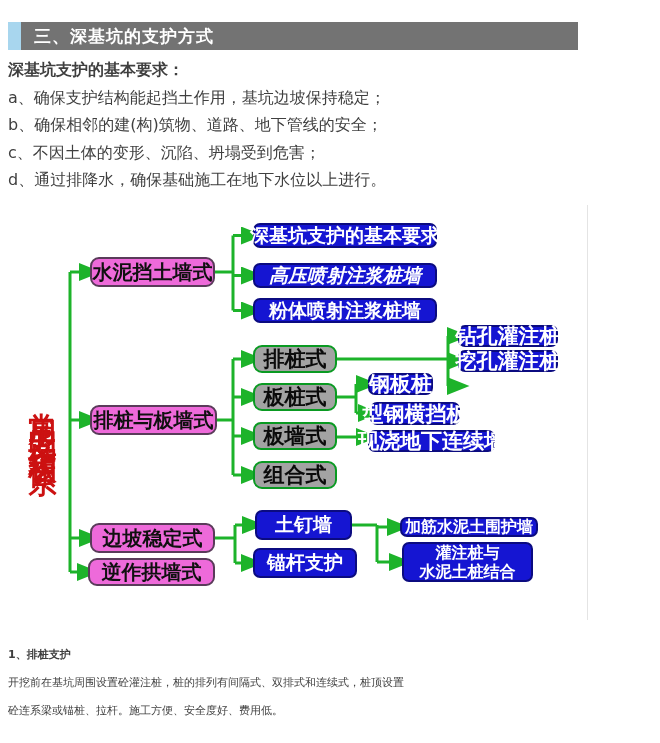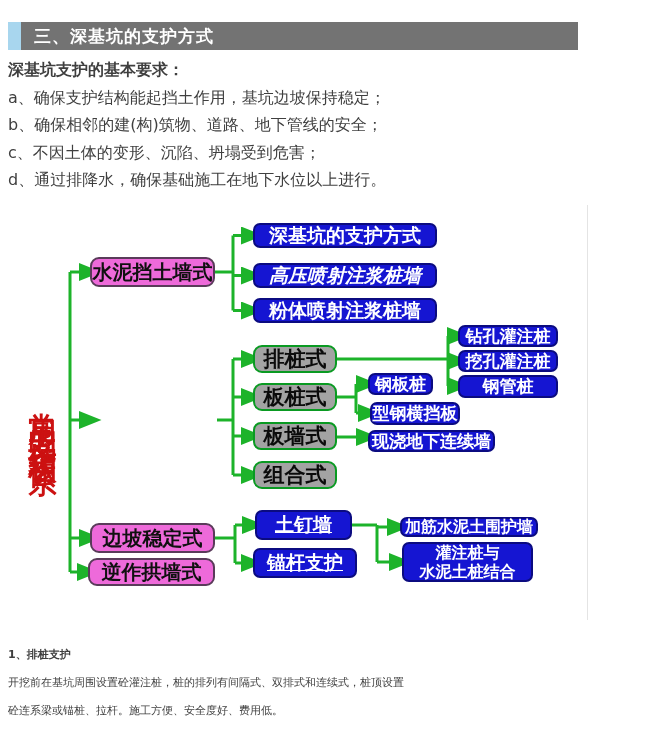--- a/index.html
+++ b/index.html
@@ -29,22 +29,22 @@
     writing-mode:vertical-rl; text-orientation:upright;
     color:#cc1111; font-weight:bold; font-size:28px; letter-spacing:7px;
     display:flex; align-items:center; justify-content:center;
   }
   .node { position:absolute; display:flex; align-items:center; justify-content:center;
     font-weight:bold; box-sizing:border-box; text-align:center; white-space:nowrap; }
   .pbox { background:#ee6ada; border:2px solid #5a3b5a; border-radius:9px; color:#101010; font-size:20px; }
   .gbox { background:#a3a3a3; border:2px solid #0a9a22; border-radius:9px; color:#0b0b0b; font-size:21px; }
   .bbox { background:#1515d2; border:2px solid #0b0b80; border-radius:7px; color:#ffffff; }
   .bbox.big { font-size:19px; }
-  .bbox.mid { font-size:19px;text-decoration:underline; }
-  .bbox.sm  { font-size:17px; }
+  .bbox.mid { font-size:19px; }
+  .bbox.sm  { font-size:21px; }
   .bbox.xs  { font-size:16px; }
   .two-line { flex-direction:column; line-height:19px; }
 
   
   .sec-block { position:absolute; left:8px; top:641px; width:645px; }
   .sec-block p { margin:0; line-height:28px; font-size:11px; color:#3f3f3f; }
   .sec-heading { color:#3aa5dd; font-weight:bold; }
 </style>
 </head>
 <body>
@@ -114,35 +114,35 @@
       <path d="M344,317 H369"></path>
       <path d="M369,317 V354"></path>
       <path d="M369,319 H382" marker-end="url(#arr)"></path>
       <path d="M369,354 H384" marker-end="url(#arr)"></path>
     </g>
   </svg>
 
   <div class="root-title">常用的支护结构体系</div>
 
   <div class="node pbox" style="left:82px; top:49px; width:125px; height:30px;">水泥挡土墙式</div>
+  <div class="node pbox" style="left:82px; top:197px; width:127px; height:30px;">排桩与板墙式</div>
   <div class="node pbox" style="left:82px; top:315px; width:125px; height:30px;">边坡稳定式</div>
   <div class="node pbox" style="left:80px; top:350px; width:127px; height:28px;">逆作拱墙式</div>
 
-  <div class="node bbox big" style="left:245px; top:15px; width:184px; height:25px;">深基坑的支护方式</div>
+  <div class="node bbox big" style="left:245px; top:15px; width:184px; height:25px;">深基坑支护的基本要求</div>
   <div class="node bbox big" style="left:245px; top:55px; width:184px; height:25px;font-style:italic;">高压喷射注浆桩墙</div>
   <div class="node bbox big" style="left:245px; top:90px; width:184px; height:25px;">粉体喷射注浆桩墙</div>
 
   <div class="node gbox" style="left:245px; top:137px; width:84px; height:28px;">排桩式</div>
   <div class="node gbox" style="left:245px; top:175px; width:84px; height:28px;">板桩式</div>
   <div class="node gbox" style="left:245px; top:214px; width:84px; height:28px;border-radius:8px;">板墙式</div>
   <div class="node gbox" style="left:245px; top:253px; width:84px; height:28px;">组合式</div>
 
   <div class="node bbox sm" style="left:450px; top:117px; width:100px; height:22px;">钻孔灌注桩</div>
   <div class="node bbox sm" style="left:450px; top:142px; width:100px; height:22px;">挖孔灌注桩</div>
-  <div class="node bbox sm" style="left:450px; top:167px; width:100px; height:23px;">钢管桩</div>
 
   <div class="node bbox sm" style="left:360px; top:165px; width:65px; height:22px;">钢板桩</div>
   <div class="node bbox sm" style="left:362px; top:194px; width:90px; height:23px;">型钢横挡板</div>
 
   <div class="node bbox sm" style="left:360px; top:222px; width:127px; height:22px;">现浇地下连续墙</div>
 
   <div class="node bbox mid" style="left:247px; top:302px; width:97px; height:30px;">土钉墙</div>
   <div class="node bbox mid" style="left:245px; top:340px; width:104px; height:30px;">锚杆支护</div>
 
   <div class="node bbox xs" style="left:392px; top:309px; width:138px; height:20px;">加筋水泥土围护墙</div>

